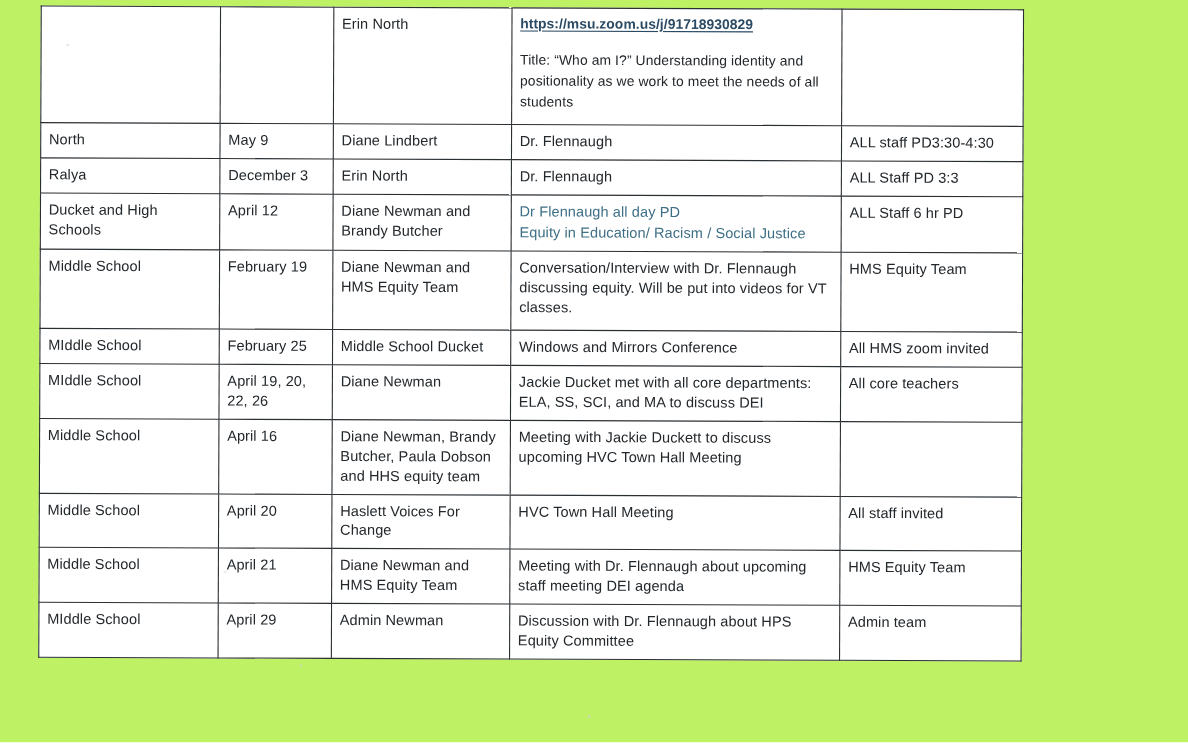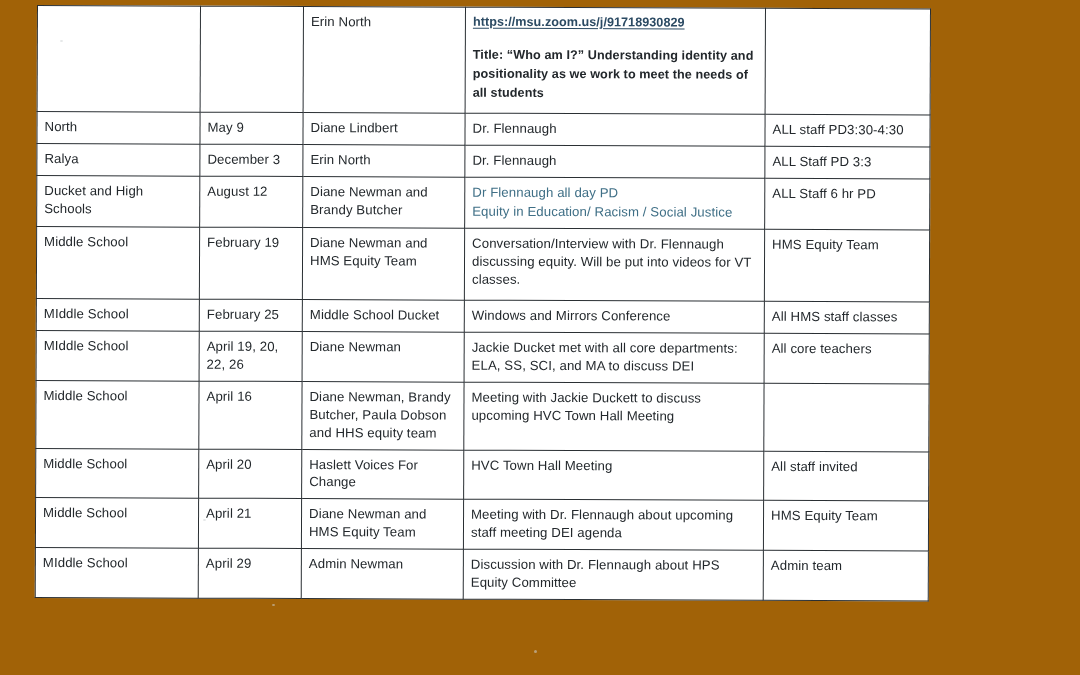--- a/index.html
+++ b/index.html
@@ -14,21 +14,21 @@
     position: relative;
     overflow: hidden;
     font-family: "Liberation Sans", sans-serif;
     -webkit-font-smoothing: antialiased;
   }
 
   
   #scan-page {
     position: absolute;
     inset: 0;
-    background: #a16207;
+    background: #bef264;
   }
 
   
   #doc-table-wrap {
     position: absolute;
     left: 37px;
     top: 5px;
     width: 893px;
     transform: rotate(0.22deg);
     transform-origin: 0 0;
@@ -70,21 +70,21 @@
     font-weight: bold;
     color: #2b4a63;
     text-decoration: underline;
     text-underline-offset: 2px;
     font-size: 12.6px;
     letter-spacing: 0.05px;
   }
   .title-block {
     display: block;
     margin-top: 15px;
-    font-weight: bold;
+    font-weight: normal;
     font-size: 12.6px;
     line-height: 1.5;
     color: #22272b;
   }
 
   
   .r-tall   { height: 106px; }
   .r-short  { height: 30px; }
   .r-med    { height: 46px; }
   .r-med2   { height: 60px; }
@@ -136,21 +136,21 @@
         <tr class="r-short">
           <td>Ralya</td>
           <td>December 3</td>
           <td>Erin North</td>
           <td class="ink-blue">Dr. Flennaugh</td>
           <td>ALL Staff PD 3:3</td>
         </tr>
 
         <tr class="r-med">
           <td>Ducket and High Schools</td>
-          <td>August 12</td>
+          <td>April 12</td>
           <td>Diane Newman and Brandy Butcher</td>
           <td>
             <span class="cell-line ink-blue">Dr Flennaugh all day PD</span>
             <span class="cell-line ink-blue">Equity in Education/ Racism / Social Justice</span>
           </td>
           <td>ALL Staff 6 hr PD</td>
         </tr>
 
         <tr class="r-desc3">
           <td>Middle School</td>
@@ -158,21 +158,21 @@
           <td>Diane Newman and HMS Equity Team</td>
           <td class="ink-blue">Conversation/Interview with Dr. Flennaugh discussing equity. Will be put into videos for VT classes.</td>
           <td>HMS Equity Team</td>
         </tr>
 
         <tr class="r-short">
           <td>MIddle School</td>
           <td>February 25</td>
           <td>Middle School Ducket</td>
           <td class="ink-blue">Windows and Mirrors Conference</td>
-          <td>All HMS staff classes</td>
+          <td>All HMS zoom invited</td>
         </tr>
 
         <tr class="r-med">
           <td>MIddle School</td>
           <td>April 19, 20, 22, 26</td>
           <td>Diane Newman</td>
           <td class="ink-blue">Jackie Ducket met with all core departments: ELA, SS, SCI, and MA to discuss DEI</td>
           <td>All core teachers</td>
         </tr>
 

